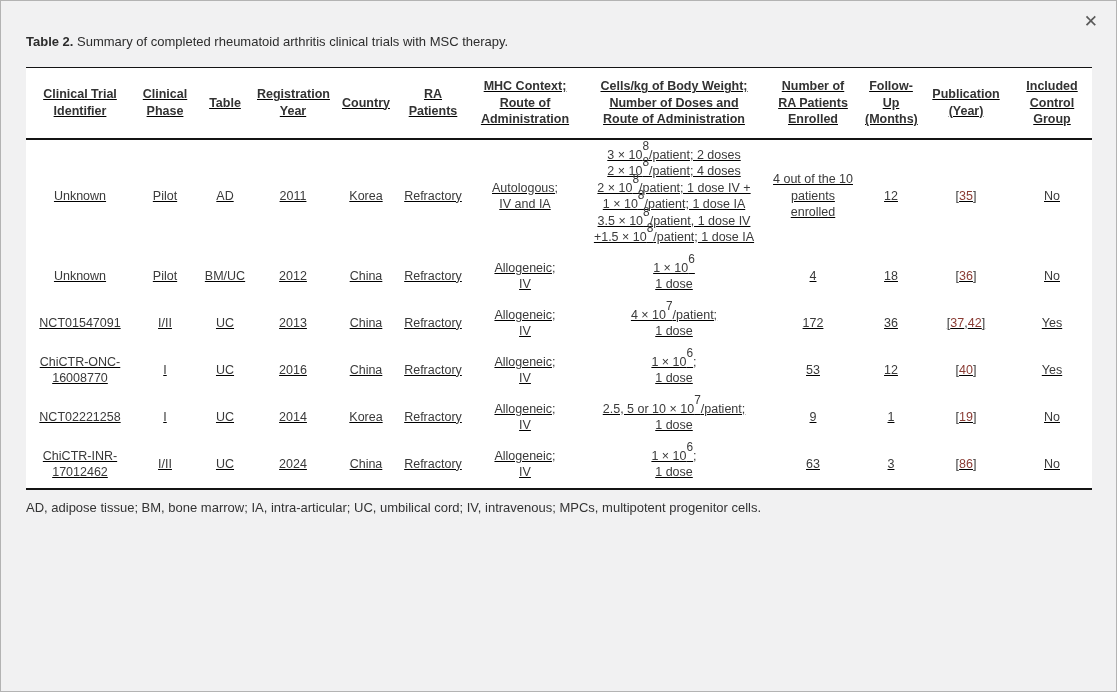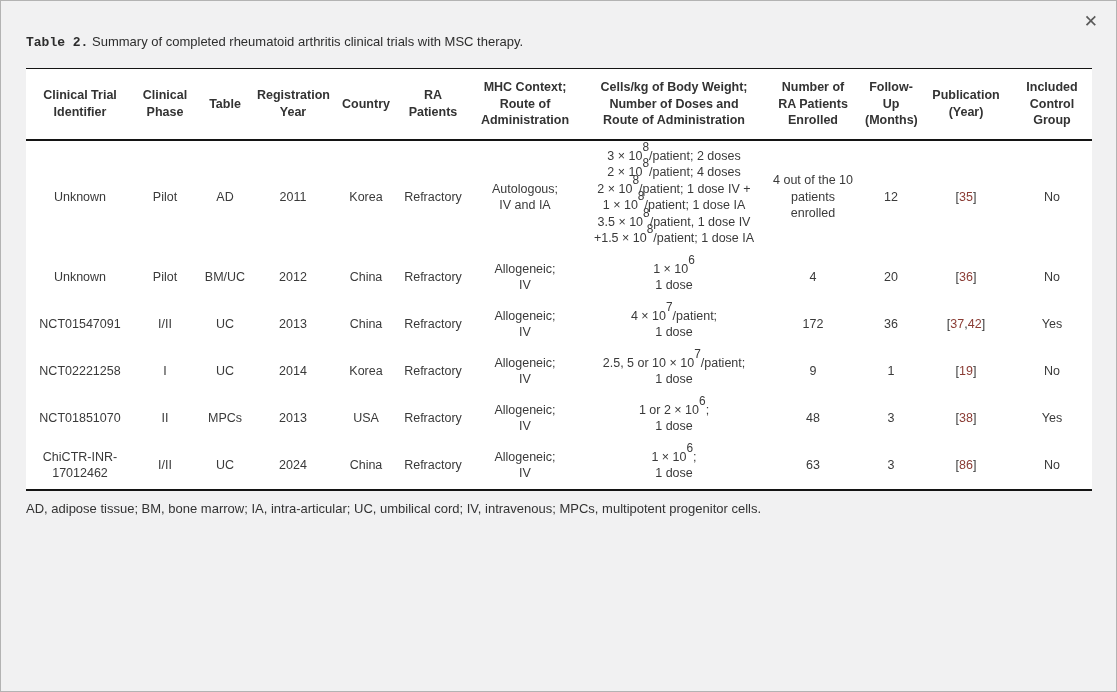--- a/index.html
+++ b/index.html
@@ -8,25 +8,25 @@
     border:1px solid #b3b3b3; background:#f1f1f2;
     position:relative; overflow:hidden;
     font-family:"Liberation Sans", sans-serif;
   }
   .close {
     position:absolute; top:8px; right:12px;
     font-size:17px; color:#5a5a5a; cursor:pointer; padding:4px 6px;
     line-height:1;
   }
   .caption { margin:33px 0 0 25px; font-size:13px; color:#2d2d2d; }
-  .caption .bold { font-weight:bold;font-family:Liberation Mono, monospace; }
+  .caption .bold { font-weight:bold; }
   table.trials {
     border-collapse:collapse; table-layout:fixed;
     margin:18px 0 0 25px; width:1066px; background:#ffffff;
-    border-top:1px solid #141414; border-bottom:2px solid #141414;
+    border-top:1px solid #141414; border-bottom:2px solid #141414;text-decoration:underline;
   }
   thead tr { border-bottom:2px solid #141414; }
   th {
     font-weight:bold; font-size:12.5px; color:#333333;
     padding:10px 3px; text-align:center; vertical-align:middle; line-height:1.32;
   }
   td {
     font-size:12.5px; color:#3a3a3a;
     padding:7px 3px; text-align:center; vertical-align:middle; line-height:1.32;
   }
@@ -97,65 +97,65 @@
         <tr>
           <td>Unknown</td>
           <td>Pilot</td>
           <td>BM/UC</td>
           <td>2012</td>
           <td>China</td>
           <td>Refractory</td>
           <td>Allogeneic;<br>IV</td>
           <td>1 × 10<sup>6</sup><br>1 dose</td>
           <td>4</td>
-          <td>20</td>
+          <td>18</td>
           <td>[<span class="ref">36</span>]</td>
           <td>No</td>
         </tr>
         <tr>
           <td>NCT01547091</td>
           <td>I/II</td>
           <td>UC</td>
           <td>2013</td>
           <td>China</td>
           <td>Refractory</td>
           <td>Allogeneic;<br>IV</td>
           <td>4 × 10<sup>7</sup>/patient;<br>1 dose</td>
           <td>172</td>
           <td>36</td>
           <td>[<span class="ref">37</span>,<span class="ref">42</span>]</td>
           <td>Yes</td>
         </tr>
         <tr>
+          <td>ChiCTR-ONC-<br>16008770</td>
+          <td>I</td>
+          <td>UC</td>
+          <td>2016</td>
+          <td>China</td>
+          <td>Refractory</td>
+          <td>Allogeneic;<br>IV</td>
+          <td>1 × 10<sup>6</sup>;<br>1 dose</td>
+          <td>53</td>
+          <td>12</td>
+          <td>[<span class="ref">40</span>]</td>
+          <td>Yes</td>
+        </tr>
+        <tr>
           <td>NCT02221258</td>
           <td>I</td>
           <td>UC</td>
           <td>2014</td>
           <td>Korea</td>
           <td>Refractory</td>
           <td>Allogeneic;<br>IV</td>
           <td>2.5, 5 or 10 × 10<sup>7</sup>/patient;<br>1 dose</td>
           <td>9</td>
           <td>1</td>
           <td>[<span class="ref">19</span>]</td>
           <td>No</td>
-        </tr>
-        <tr>
-          <td>NCT01851070</td>
-          <td>II</td>
-          <td>MPCs</td>
-          <td>2013</td>
-          <td>USA</td>
-          <td>Refractory</td>
-          <td>Allogeneic;<br>IV</td>
-          <td>1 or 2 × 10<sup>6</sup>;<br>1 dose</td>
-          <td>48</td>
-          <td>3</td>
-          <td>[<span class="ref">38</span>]</td>
-          <td>Yes</td>
         </tr>
         <tr>
           <td>ChiCTR-INR-<br>17012462</td>
           <td>I/II</td>
           <td>UC</td>
           <td>2024</td>
           <td>China</td>
           <td>Refractory</td>
           <td>Allogeneic;<br>IV</td>
           <td>1 × 10<sup>6</sup>;<br>1 dose</td>

